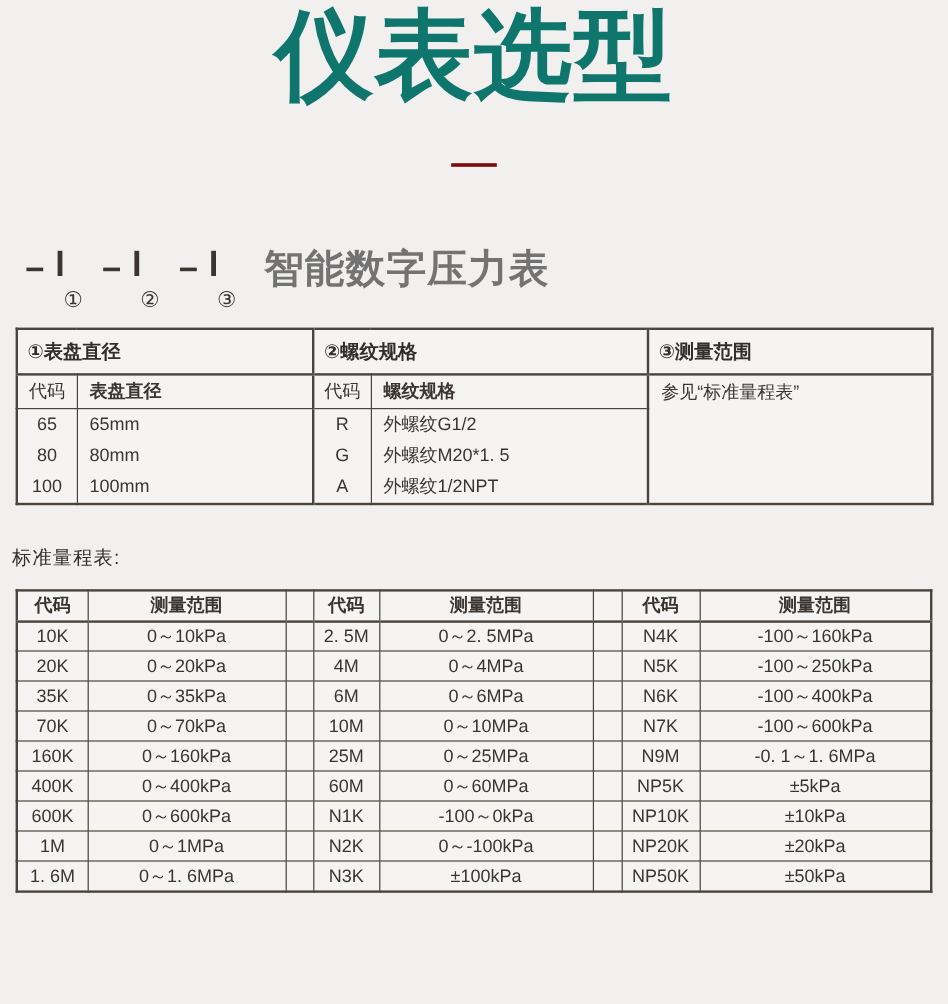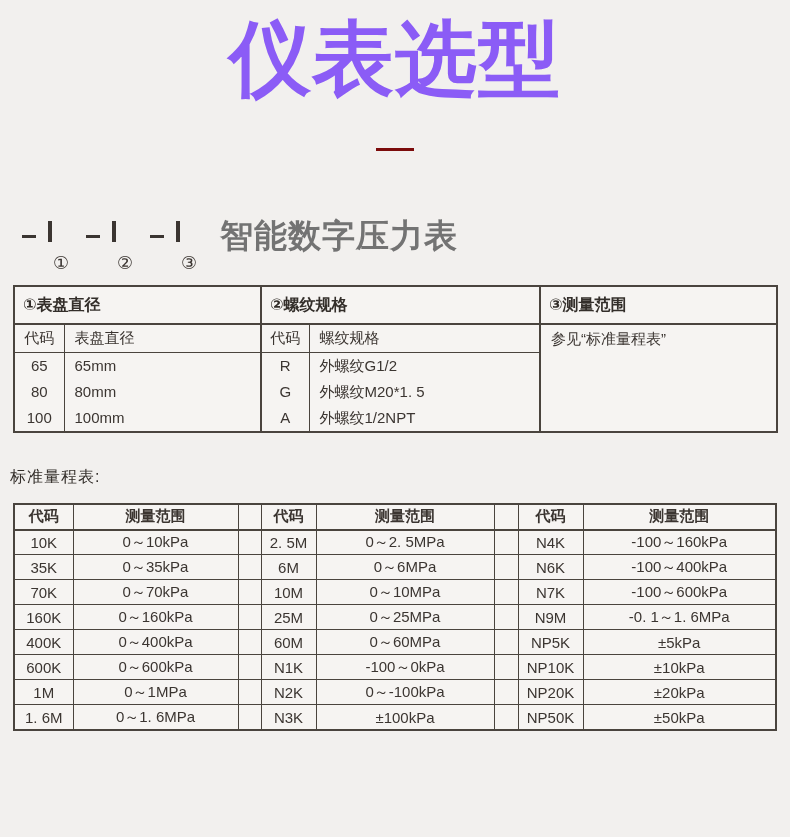--- a/index.html
+++ b/index.html
@@ -5,27 +5,26 @@
   * { margin: 0; padding: 0; box-sizing: border-box; }
   html, body {
     width: 790px; height: 837px;
     background: #f2f0ee;
     font-family: "Liberation Sans", "DejaVu Sans", sans-serif;
     color: #3b3531;
     overflow: hidden;
   }
   
   .page-title {
-    margin-top: 12px;
     text-align: center;
     font-size: 82px;
     line-height: 1.15;
     font-weight: 900;
     letter-spacing: 1px;
-    color: #8b5cf6;
+    color: #0f766e;
   }
   .title-divider {
     width: 38px; height: 3px;
     background: #7c0b0b;
     margin: 42px auto 0 auto;
   }
   
   .model-row {
     margin: 70px 0 0 22px;
     display: flex;
@@ -88,21 +87,21 @@
     font-weight: 700;
     text-align: left;
     padding-left: 8px;
     border-bottom-width: 2px;
     color: #332e2a;
   }
   .selection-table .sub-code {
     height: 28px; font-size: 15px; text-align: center;
   }
   .selection-table .sub-val {
-    height: 28px; font-size: 15px; text-align: left; padding-left: 10px;
+    height: 28px; font-size: 15px; text-align: left; padding-left: 10px; font-weight: bold;
   }
   .selection-table .stack { vertical-align: top; }
   .selection-table .stack div {
     height: 26px; line-height: 26px; font-size: 15px;
   }
   .selection-table .stack.codes div { text-align: center; }
   .selection-table .stack.vals div { text-align: left; padding-left: 10px; }
   .selection-table .note-cell {
     vertical-align: top;
     text-align: left;
@@ -237,20 +236,30 @@
         <td>10K</td>
         <td>0～10kPa</td>
         <td></td>
         <td>2. 5M</td>
         <td>0～2. 5MPa</td>
         <td></td>
         <td>N4K</td>
         <td>-100～160kPa</td>
       </tr>
       <tr>
+        <td>20K</td>
+        <td>0～20kPa</td>
+        <td></td>
+        <td>4M</td>
+        <td>0～4MPa</td>
+        <td></td>
+        <td>N5K</td>
+        <td>-100～250kPa</td>
+      </tr>
+      <tr>
         <td>35K</td>
         <td>0～35kPa</td>
         <td></td>
         <td>6M</td>
         <td>0～6MPa</td>
         <td></td>
         <td>N6K</td>
         <td>-100～400kPa</td>
       </tr>
       <tr>

